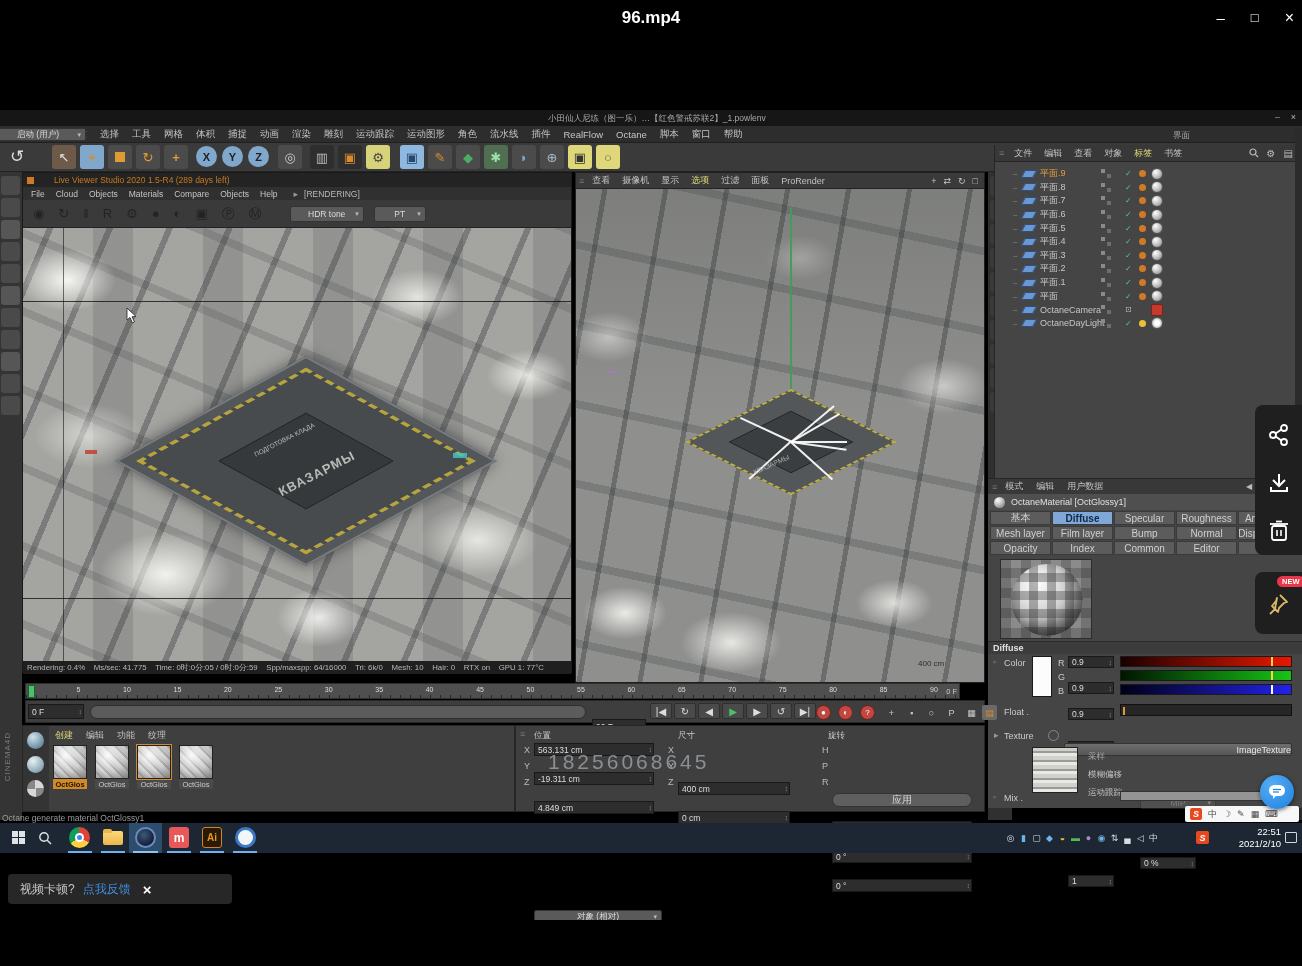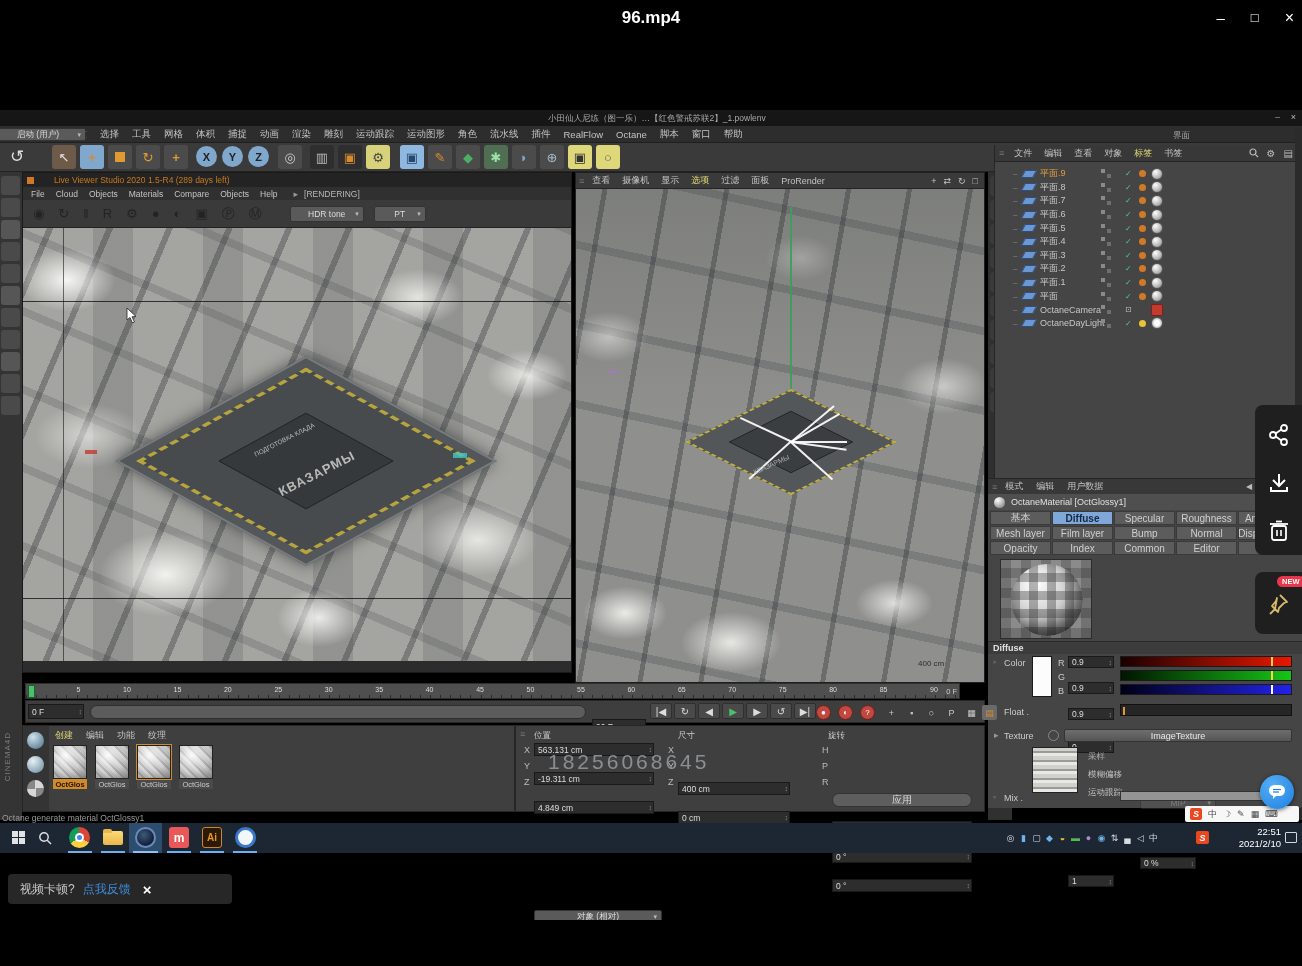--- a/index.html
+++ b/index.html
@@ -222,20 +222,23 @@
       </div>
       <span class="r" style="left:228px;top:208px;font-size:6.5px;color:#d5d7d2;opacity:.8;transform:rotate(-27deg)">ПОДГОТОВКА КЛАДА</span>
       <span class="r" style="left:252px;top:238px;font-size:13px;font-weight:bold;color:#ced1cb;opacity:.85;transform:rotate(-27deg);letter-spacing:1px">КВАЗАРМЫ</span>
       <div class="r" style="left:430px;top:225px;width:14px;height:5px;background:#3ec8c8;opacity:.8"></div>
       <div class="r" style="left:62px;top:222px;width:12px;height:4px;background:#c03a2e;opacity:.8"></div>
 
       <svg class="r" style="left:103px;top:80px" width="11" height="16" viewBox="0 0 11 16">
         <polygon points="1,0 1,12 4,9.5 6.5,15 8.5,14 6,8.8 10,8.5" fill="#fff" stroke="#222" stroke-width="0.8"></polygon>
       </svg>
     </div>
+    <div class="r" style="left:0;top:488px;width:548px;height:13px;background:#1f1f1f;overflow:hidden">
+      <span style="font-size:7.8px;color:#b8b8b8;white-space:pre;line-height:13px;padding-left:4px;display:block">Rendering: 0.4%    Ms/sec: 41.775    Time: 0时:0分:05 / 0时:0分:59    Spp/maxspp: 64/16000    Tri: 6k/0    Mesh: 10    Hair: 0    RTX on    GPU 1: 77°C</span>
+    </div>
   </div>
 
   <div class="r" style="left:575px;top:172px;width:410px;height:511px;background:#3a3a3a;border:1px solid #1f1f1f">
     <div class="r row" style="left:0;top:0;width:408px;height:16px;background:#3a3a3a;border-bottom:1px solid #242424">
       <span style="color:#777;margin-left:3px">≡</span>
       <div class="hmenu" style="gap:12px;padding-left:8px;font-size:9px">
 
       <span class="mi">查看</span>
           <span class="mi">摄像机</span>
           <span class="mi">显示</span>
@@ -502,21 +505,21 @@
     <div class="field r" style="left:80px;top:226px;width:46px;height:12px">
         <span>0</span>
       </div>
     <div class="r" style="left:132px;top:225px;width:172px;height:12px;border:1px solid #111;background:#262626">
       <span class="r" style="left:2px;top:2px;width:2px;height:8px;background:#e09a32"></span>
       </div>
 
     <span class="r" style="left:6px;top:251px;color:#999">▸</span>
     <span class="r" style="left:16px;top:252px;color:#ccc">Texture</span>
     <span class="r" style="left:60px;top:251px;width:11px;height:11px;border:1px solid #888;border-radius:50%;display:inline-block"></span>
-    <div class="r" style="left:76px;top:250px;width:228px;height:13px;background:linear-gradient(#6e6e6e,#555);border:1px solid #333;border-radius:2px;display:flex;align-items:center;justify-content:center">
+    <div class="r" style="left:76px;top:264px;width:228px;height:13px;background:linear-gradient(#6e6e6e,#555);border:1px solid #333;border-radius:2px;display:flex;align-items:center;justify-content:flex-end">
       <span style="font-size:9px;color:#eaeaea">ImageTexture</span>
     </div>
     <div class="r" style="left:44px;top:268px;width:46px;height:46px;border:1px solid #222;
       background:repeating-linear-gradient(0deg,#e8e8e4 0 3px,#9a9a96 3px 5px,#d0d0cc 5px 9px),repeating-linear-gradient(90deg,rgba(40,40,40,.5) 0 2px,transparent 2px 6px,rgba(90,90,90,.4) 6px 11px)"></div>
     <span class="r" style="left:100px;top:272px;color:#a8a8a8;font-size:8.5px">采样</span>
     <div class="dd r" style="left:152px;top:270px;width:76px;height:12px;opacity:.55">
       <span style="color:#aaa">MIP</span>
     </div>
     <span class="r" style="left:100px;top:290px;color:#c0c0c0;font-size:8.5px">模糊偏移</span>
     <div class="field r" style="left:152px;top:288px;width:56px;height:12px">

